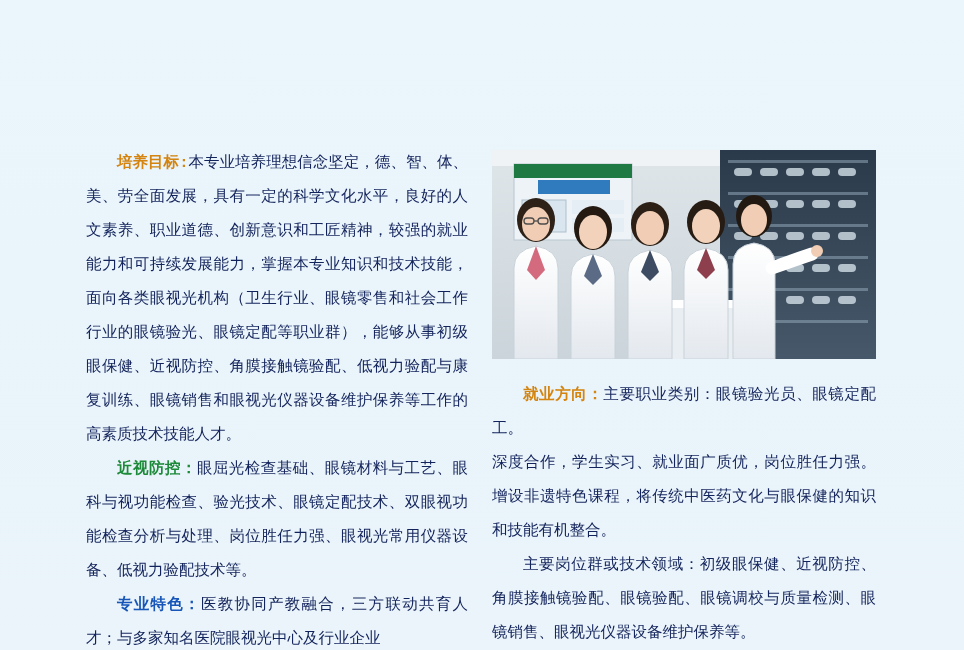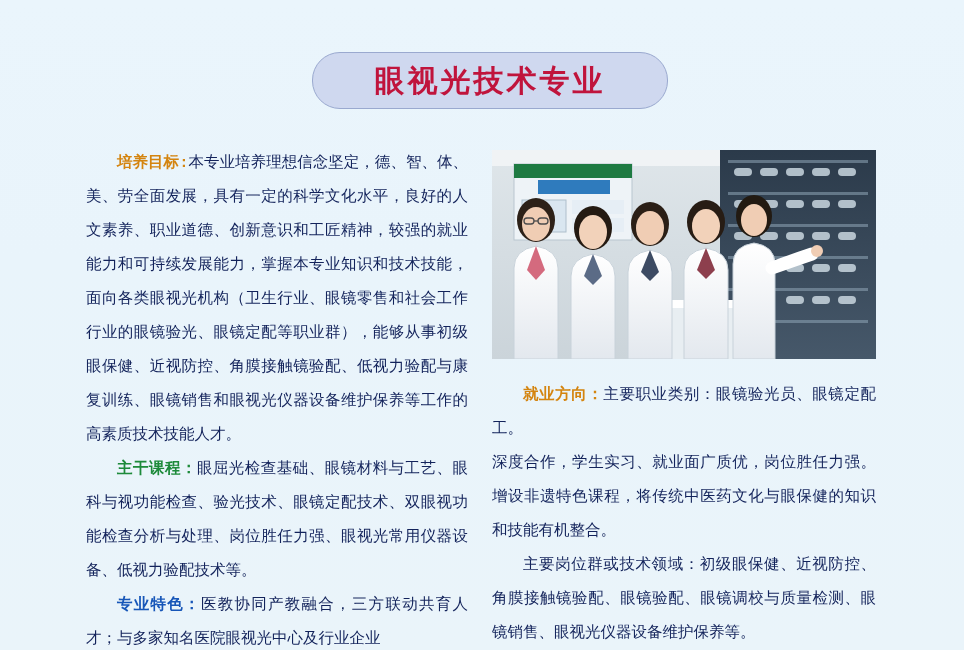--- a/index.html
+++ b/index.html
@@ -99,23 +99,20 @@
   }
   .photo svg {
     display: block;
   }
 </style>
 </head>
 <body>
 
 <div class="page">
 
-  <div class="title-banner">
-    <div class="title-text">眼视光技术专业</div>
-  </div>
 
   <div class="photo">
     <svg width="384" height="209" viewBox="0 0 384 209" xmlns="http://www.w3.org/2000/svg">
       <defs>
         <linearGradient id="wall" x1="0" y1="0" x2="0" y2="1">
           <stop offset="0%" stop-color="#dfe6ea"></stop>
           <stop offset="100%" stop-color="#cbd4da"></stop>
         </linearGradient>
         <linearGradient id="coat" x1="0" y1="0" x2="0" y2="1">
           <stop offset="0%" stop-color="#ffffff"></stop>
@@ -210,21 +207,21 @@
         <ellipse cx="262" cy="70" rx="13" ry="16" fill="#f0cdb4"></ellipse>
         <path d="M241 209 V114 q0-18 21-21 q21 3 21 21 V209 Z" fill="url(#coat)" stroke="#c8d2da"></path>
         <path d="M280 118 q22 -8 40 -14" stroke="#ffffff" stroke-width="13" fill="none" stroke-linecap="round"></path>
         <circle cx="325" cy="101" r="6" fill="#f0cdb4"></circle>
       </g>
     </svg>
   </div>
 
   <div class="col col-left">
     <p><span class="lead">培养目标:</span><span>本专业培养理想信念坚定，德、智、体、美、劳全面发展，具有一定的科学文化水平，良好的人文素养、职业道德、创新意识和工匠精神，较强的就业能力和可持续发展能力，掌握本专业知识和技术技能，面向各类眼视光机构（卫生行业、眼镜零售和社会工作行业的眼镜验光、眼镜定配等职业群），能够从事初级眼保健、近视防控、角膜接触镜验配、低视力验配与康复训练、眼镜销售和眼视光仪器设备维护保养等工作的高素质技术技能人才。</span></p>
-    <p><span class="lead-green">主干课程：</span><span>眼屈光检查基础、眼镜材料与工艺、眼科与视功能检查、验光技术、眼镜定配技术、双眼视功能检查分析与处理、岗位胜任力强、眼视光常用仪器设备、低视力验配技术等。</span></p>
+    <p><span class="lead-green">近视防控：</span><span>眼屈光检查基础、眼镜材料与工艺、眼科与视功能检查、验光技术、眼镜定配技术、双眼视功能检查分析与处理、岗位胜任力强、眼视光常用仪器设备、低视力验配技术等。</span></p>
     <p><span class="lead-blue">专业特色：</span><span>医教协同产教融合，三方联动共育人才；与多家知名医院眼视光中心及行业企业</span></p>
   </div>
 
   <div class="col col-right">
     <p><span class="lead-orange2">就业方向：</span><span>主要职业类别：眼镜验光员、眼镜定配工。</span></p>
     <p style="text-indent:0"><span>深度合作，学生实习、就业面广质优，岗位胜任力强。增设非遗特色课程，将传统中医药文化与眼保健的知识和技能有机整合。</span></p>
     <p><span>主要岗位群或技术领域：初级眼保健、近视防控、角膜接触镜验配、眼镜验配、眼镜调校与质量检测、眼镜销售、眼视光仪器设备维护保养等。</span></p>
   </div>
 
 </div>

